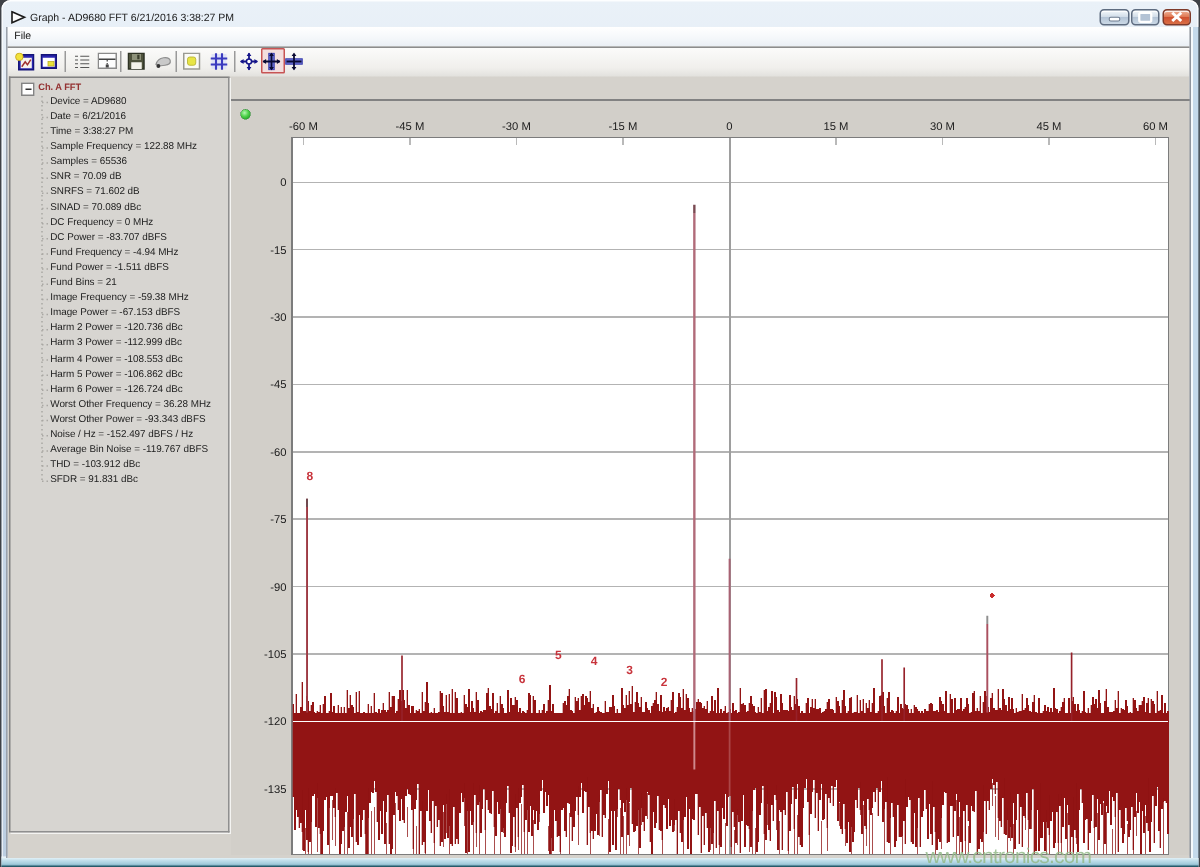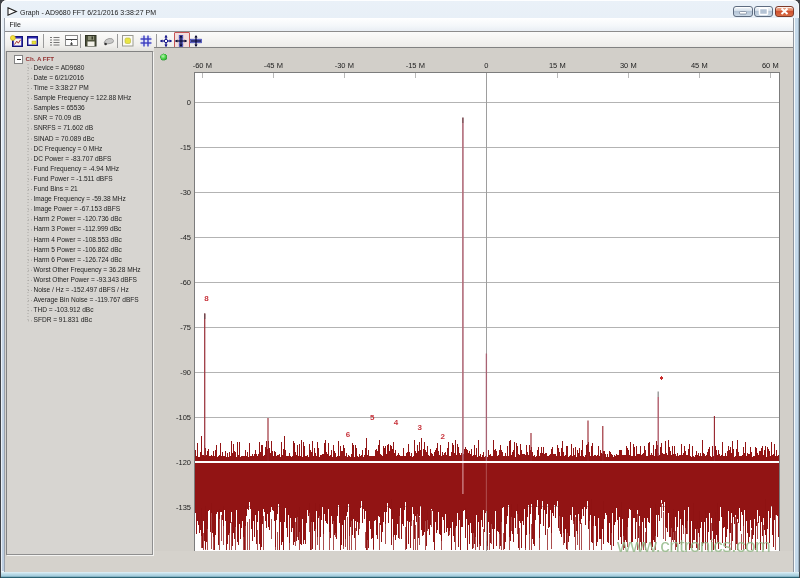--- a/index.html
+++ b/index.html
@@ -29,22 +29,22 @@
 .tsep{position:absolute;top:1.5px;width:1px;height:14px;background:#9a9a9a}
 .tsel{position:absolute;left:169px;top:0px;width:15.5px;height:16.5px;
  border:1.4px solid #c75454;background:#f2dede;border-radius:1px}
 #treepanel{position:absolute;left:1px;top:33px;width:147px;height:504px;
  background:#d7d5d1;border:1px solid;border-color:#828282 #8f8f8f #8f8f8f #828282;box-shadow:1px 1px 0 #f4f4f2}
 .trow{position:absolute;left:26.5px;font-size:6.6px;color:#222;white-space:nowrap;letter-spacing:-0.02px}
 #chafft{position:absolute;left:18.5px;top:3px;font-size:6.2px;color:#943232;font-weight:bold;letter-spacing:-0.02px}
 #expbox{position:absolute;left:7px;top:3px;width:9px;height:9px;background:#fff;
  border:1px solid #848484}
 #expbox:after{content:"";position:absolute;left:1.5px;top:3px;width:4px;height:1px;background:#333}
-#graphwrap{position:absolute;left:149px;top:29px;width:507px;height:504px}
-#watermark{position:absolute;left:617px;top:535px;font-size:19px;color:rgba(148,186,138,.85);
+#graphwrap{position:absolute;left:149px;top:48px;width:507px;height:504px}
+#watermark{position:absolute;left:617px;top:562px;font-size:14px;color:rgba(148,186,138,.85);
  letter-spacing:-0.55px;z-index:50}
 #redge{position:absolute;left:793px;top:18px;width:7px;height:554px;z-index:40;background:linear-gradient(90deg,#8f959e 0,#8f959e 1px,#f6fafc 1px,#f6fafc 2.5px,#c5daeb 2.5px,#c5daeb 5.5px,#9fb3c4 5.5px,#5a656e 6.3px,#454e55 7px)}
 #ledge{position:absolute;left:4px;top:18px;width:1px;height:554px;z-index:40;background:#9aa1ab}
 </style></head>
 <body>
 <div id="win"></div>
 <div id="winbottom"></div>
 <svg id="titleicon" width="11" height="10">
     <polygon points="1,0.8 9.3,4.5 1,8.2" fill="#fdfdfd" stroke="#1c1c1c" stroke-width="1.1"></polygon>
   </svg>

